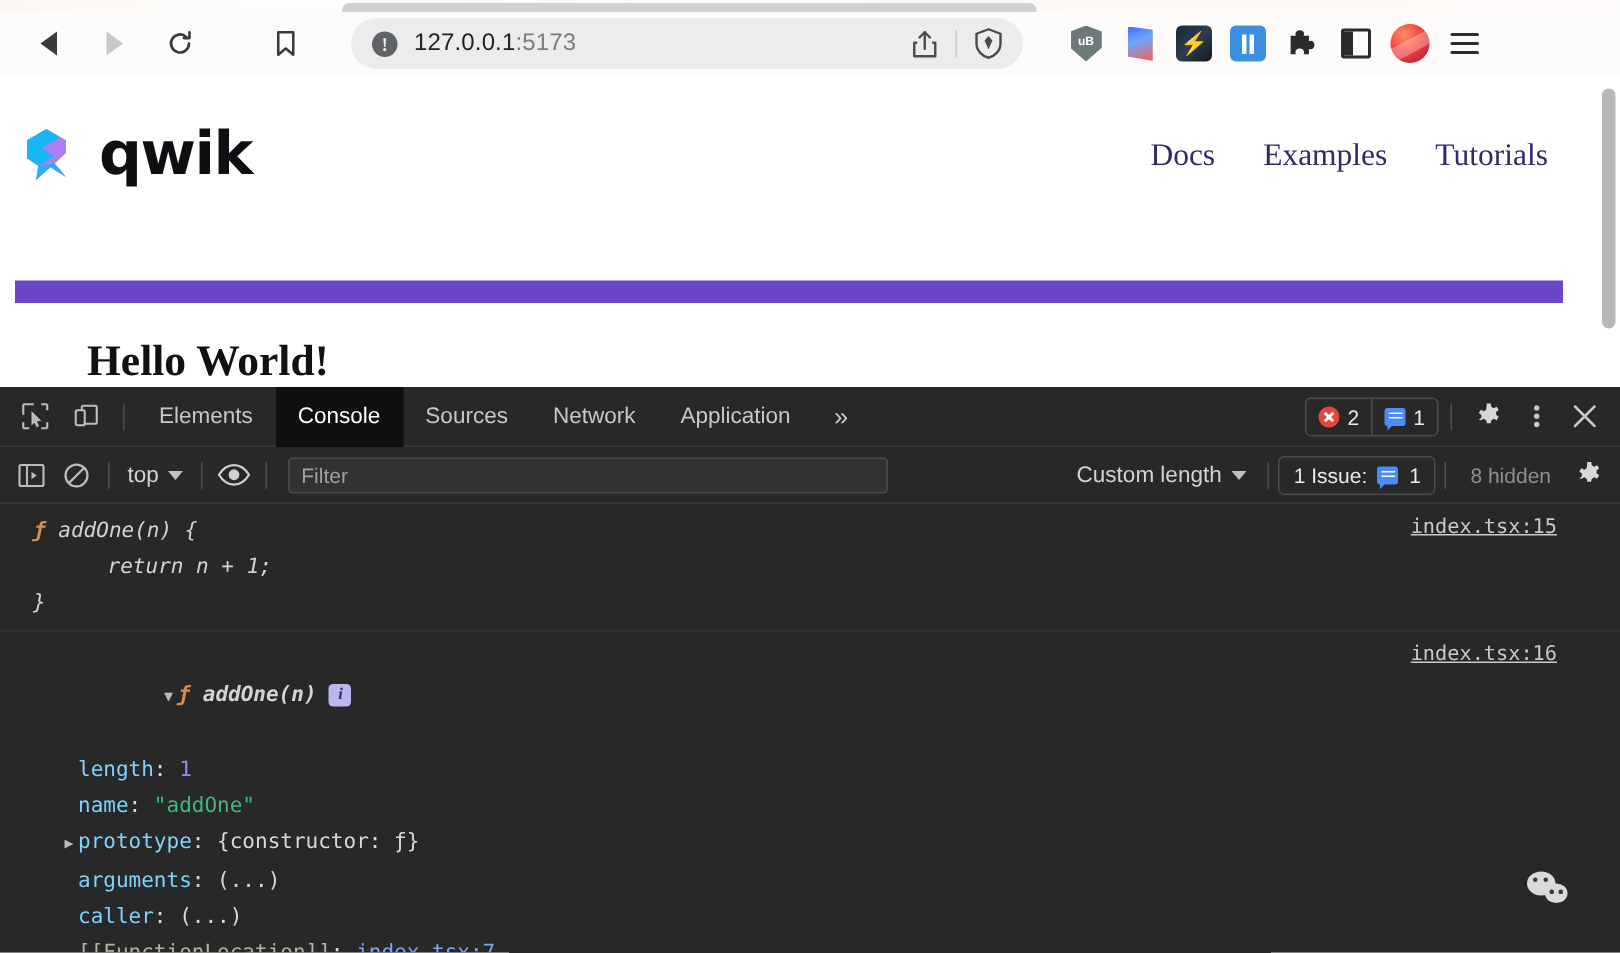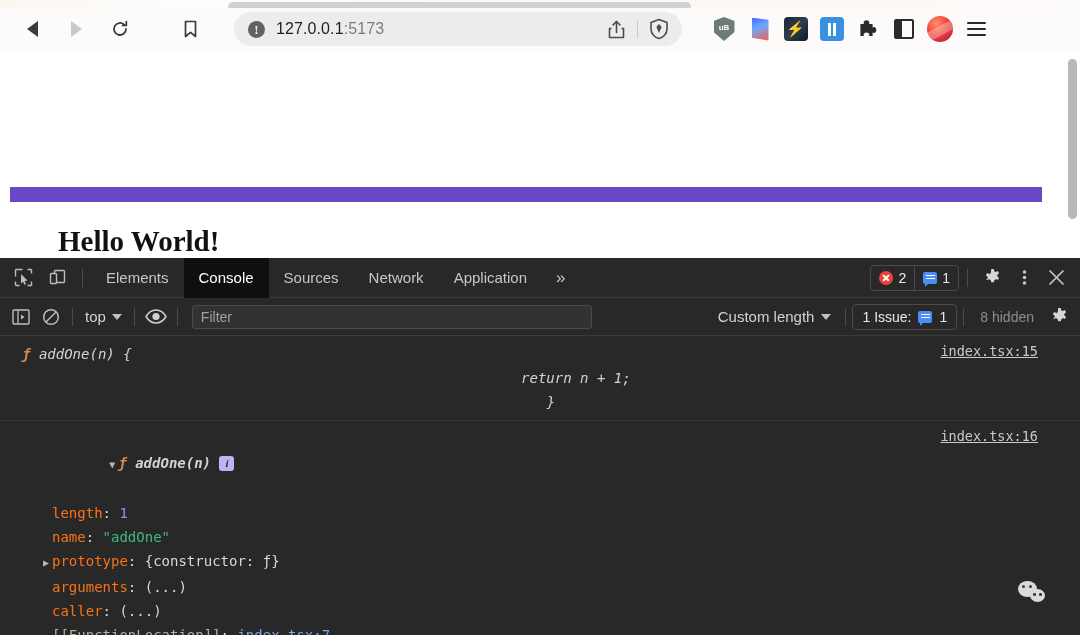--- a/index.html
+++ b/index.html
@@ -222,25 +222,25 @@
   .log-src {
     position: absolute; right: 42px; top: 7px;
     font-family: "DejaVu Sans Mono", monospace; font-size: 13.5px;
     color: #c7c9ca; text-decoration: underline;
   }
   .mono {
     font-family: "DejaVu Sans Mono", monospace; font-size: 14px; line-height: 24px;
     color: #d8d8d8; white-space: pre;
   }
   .f-kw { color: #d98c4a; font-style: italic; font-weight: bold; }
-  .src-italic { font-style: italic; color: #d2d3d4; text-align: center; }
+  .src-italic { font-style: italic; color: #d2d3d4; }
   .arrow {
     display: inline-block; width: 12px; color: #b7b9bb; font-size: 10px; text-align: center;
   }
-  .prop-name { color: #f97316; }
+  .prop-name { color: #7dd3fc; }
   .prop-name-gray { color: #b5b09c; }
   .val-num { color: #a186e8; }
   .val-str { color: #3fb980; }
   .val-dots { color: #d8d8d8; }
   .link-blue { color: #7aa7ee; text-decoration: underline; }
   .info-badge {
     display: inline-block; width: 15px; height: 15px; border-radius: 3px;
     background: #b9b6f0; color: #2f2a5e; font-size: 11px; font-weight: bold;
     line-height: 15px; text-align: center; vertical-align: 1px;
     font-family: "Liberation Serif", serif; font-style: italic;
@@ -354,20 +354,37 @@
               <i></i>
             </div>
         </div>
       </div>
     </div>
   </div>
 
   <div class="page">
     <div class="page-inner">
 
+      <div class="site-header">
+        <div class="brand">
+          <div class="brand-mark">
+            <svg width="46" height="46" viewBox="0 0 46 46">
+              <path d="M8 13.5 L21 6 L34 13.5 L34 22 L26.5 29 L34 38 L23.5 31.5 L14 40 L15.5 30.5 L8 25.5 Z" fill="#ac7ff4"></path>
+              <path d="M8 13.5 L21 6 L30 11.6 L18 18.5 L26 24.5 L15.5 30.5 L8 25.5 Z" fill="#18b6f6"></path>
+              <path d="M26.5 29 L34 38 L23.5 31.5 L14 40 L15.5 30.5 Z" fill="#18b6f6" opacity="0.85"></path>
+            </svg>
+          </div>
+          <div class="brand-text">qwik</div>
+        </div>
+        <div class="site-nav">
+          <a href="#">Docs</a>
+          <a href="#">Examples</a>
+          <a href="#">Tutorials</a>
+        </div>
+      </div>
 
       <div class="purple-bar"></div>
       <div class="hello">Hello World!</div>
     </div>
     <div class="page-scrollbar"></div>
   </div>
 
   <div class="devtools">
 
     <div class="dt-tabbar">

